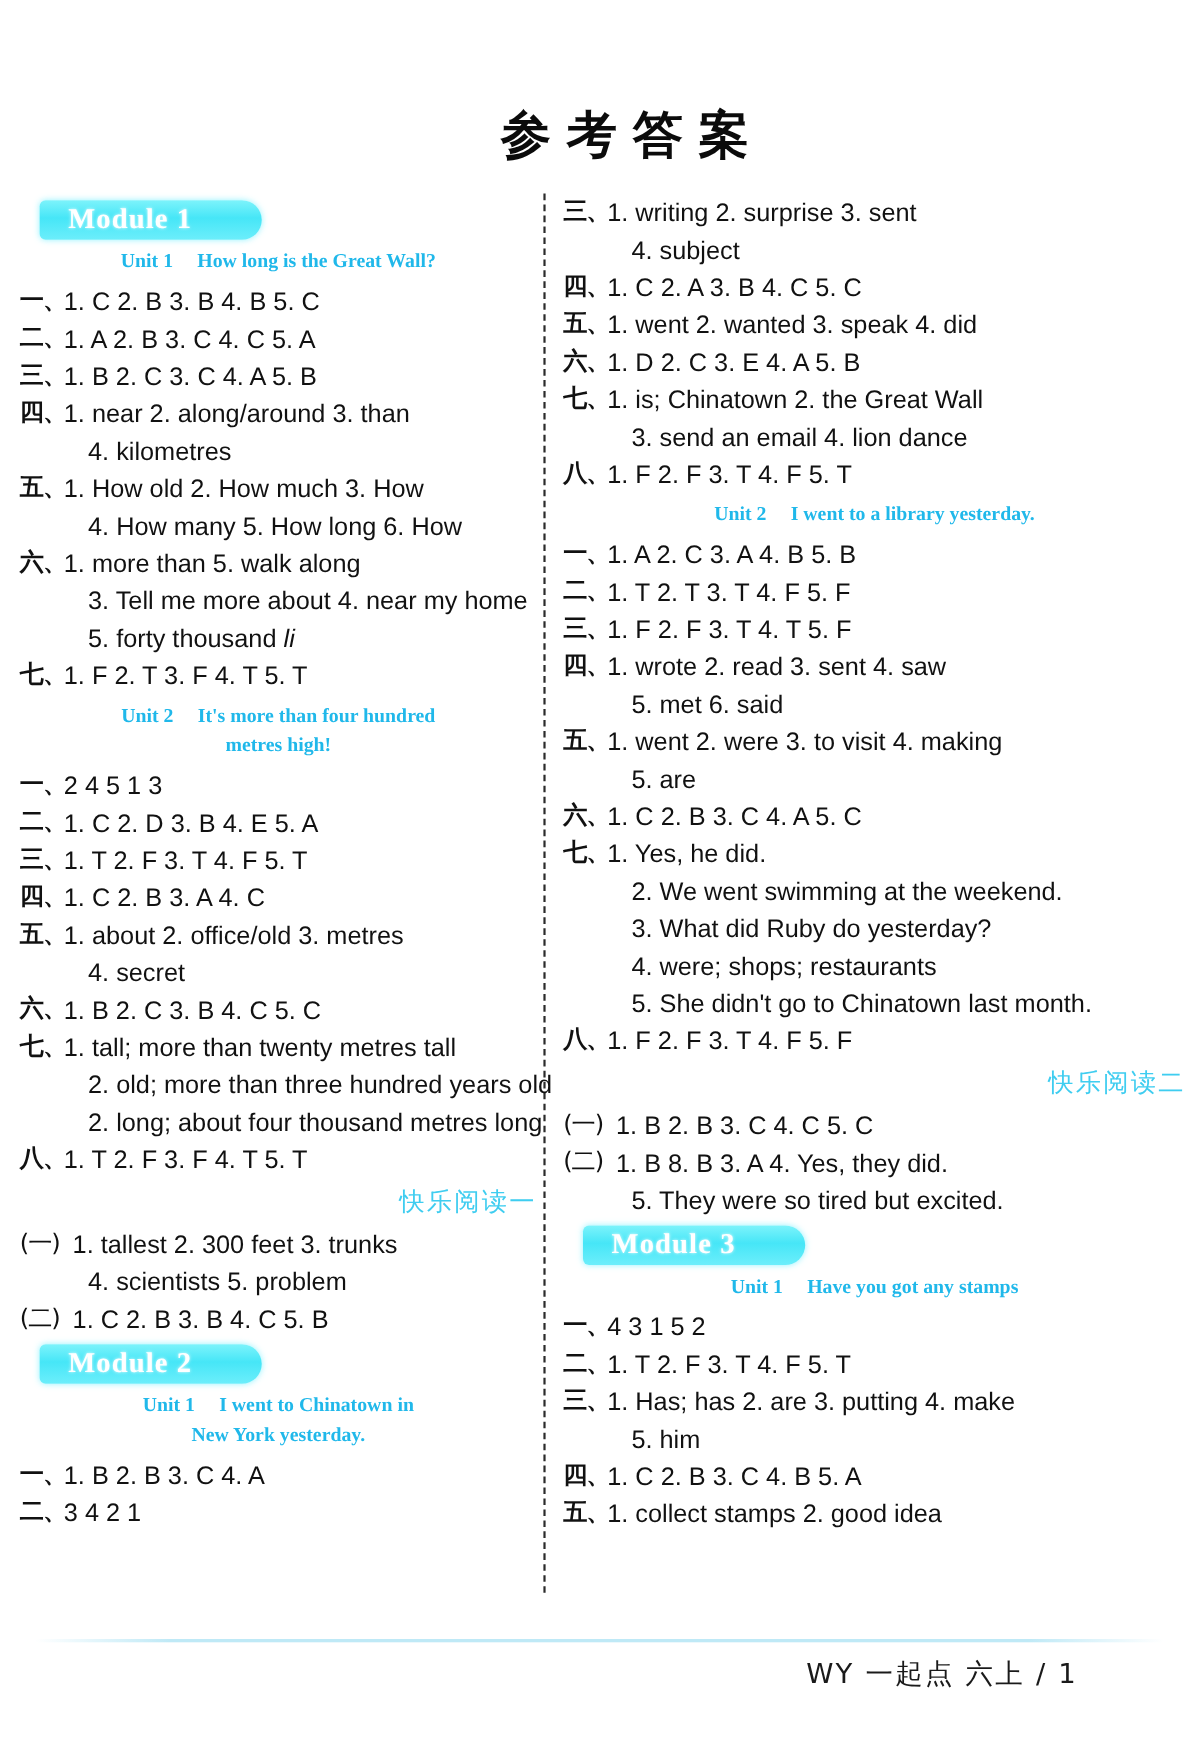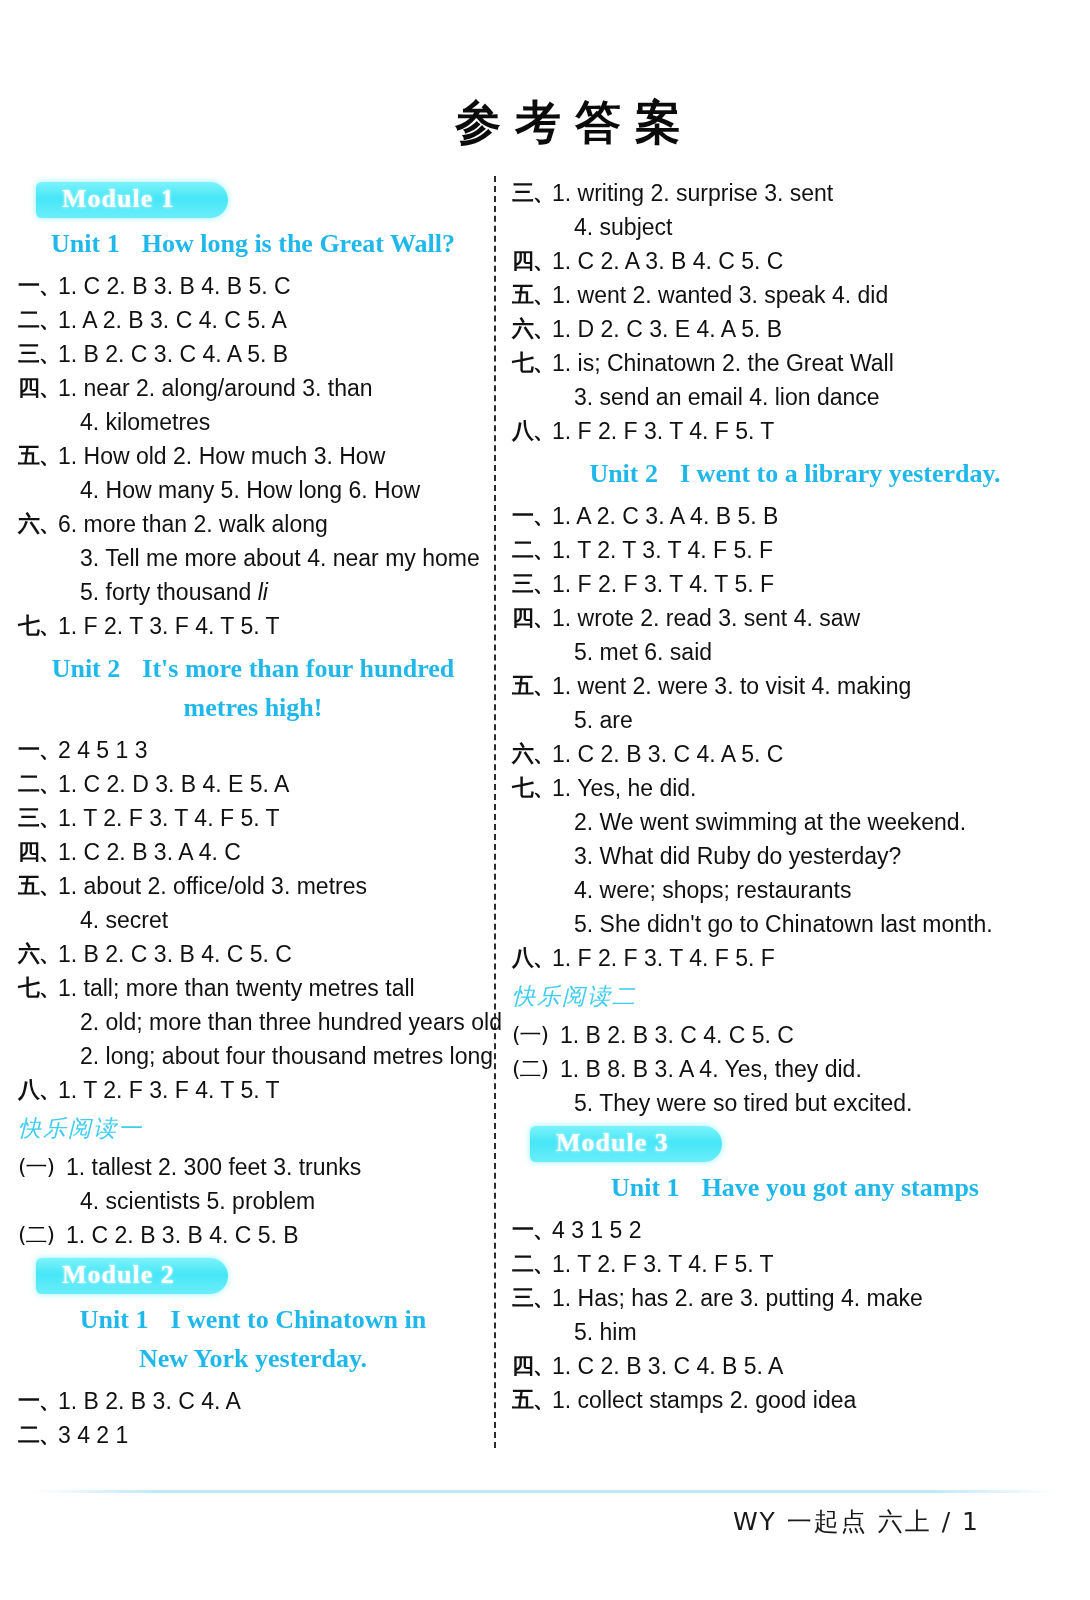--- a/index.html
+++ b/index.html
@@ -40,53 +40,53 @@
 
   
   .module-badge{
     position:relative;
     display:block;
     width:192px;height:36px;
     margin:6px 0 4px 18px;
     background:linear-gradient(180deg,#7df3fb 0%,#46e6f7 45%,#6ceefb 100%);
     border-radius:6px 20px 20px 6px;
     box-shadow:0 0 6px rgba(120,240,255,.8);
+    padding-left:10px;
   }
   .module-badge .mtext{
     position:absolute;left:26px;top:2px;
     font-family:"Liberation Serif","DejaVu Serif",serif;
     font-weight:700;font-size:26px;
     color:#ffffff;
     text-shadow:0 0 3px rgba(255,255,255,.9);
     letter-spacing:1px;
   }
 
   
   .unit-title{
     font-family:"Liberation Serif","DejaVu Serif",serif;
     font-weight:700;
-    font-size:26px;
+    font-size:18px;
     color:#20b8ea;
     text-align:center;
     line-height:1.5;
     margin:6px 0 6px 0;
     padding:0 6px;
   }
   .unit-title .uspace{display:inline-block;width:22px;}
 
   
   .read-title{
-    text-align:left;
+    text-align:right;
     font-family:"DejaVu Sans","Liberation Sans",sans-serif;
     font-size:23px;
     font-weight:400;
     color:#3fcdf0;
     letter-spacing:2px;
     margin:6px 0 6px 0;
-    font-style:italic;
   }
 
   
   .ans{
     display:flex;
     align-items:flex-start;
     font-size:23px;
     line-height:34px;
     white-space:nowrap;
   }
@@ -191,21 +191,21 @@
         <div class="ans">
           <span class="num">五、</span>
           <span class="body">1. How old   2. How much   3. How</span>
         </div>
         <div class="ans cont">
           <span class="num"></span>
           <span class="body">4. How many   5. How long   6. How</span>
         </div>
         <div class="ans">
           <span class="num">六、</span>
-          <span class="body">6. more than   2. walk along</span>
+          <span class="body">1. more than   5. walk along</span>
         </div>
         <div class="ans cont">
           <span class="num"></span>
           <span class="body">3. Tell me more about   4. near my home</span>
         </div>
         <div class="ans cont">
           <span class="num"></span>
           <span class="body">5. forty thousand <i class="it">li</i></span>
         </div>
         <div class="ans">

